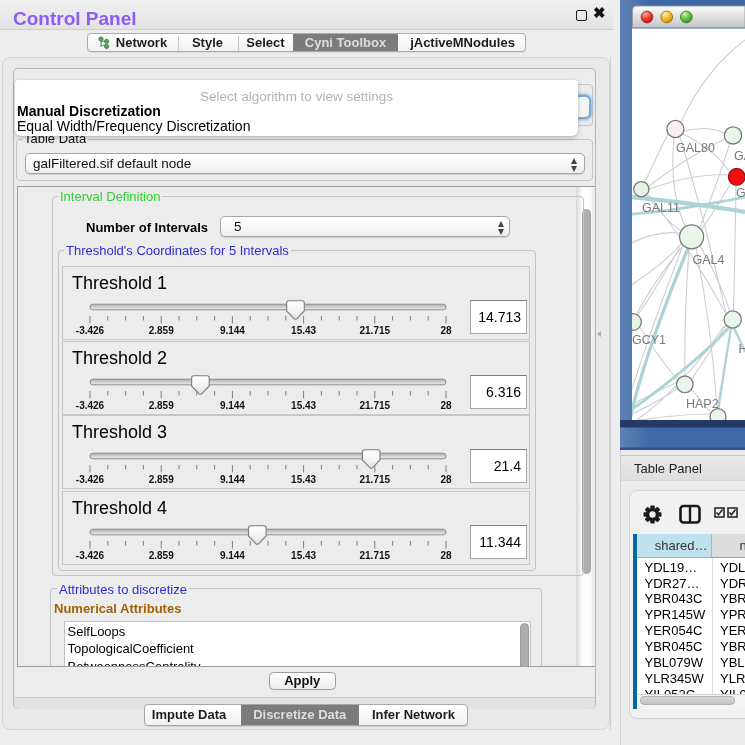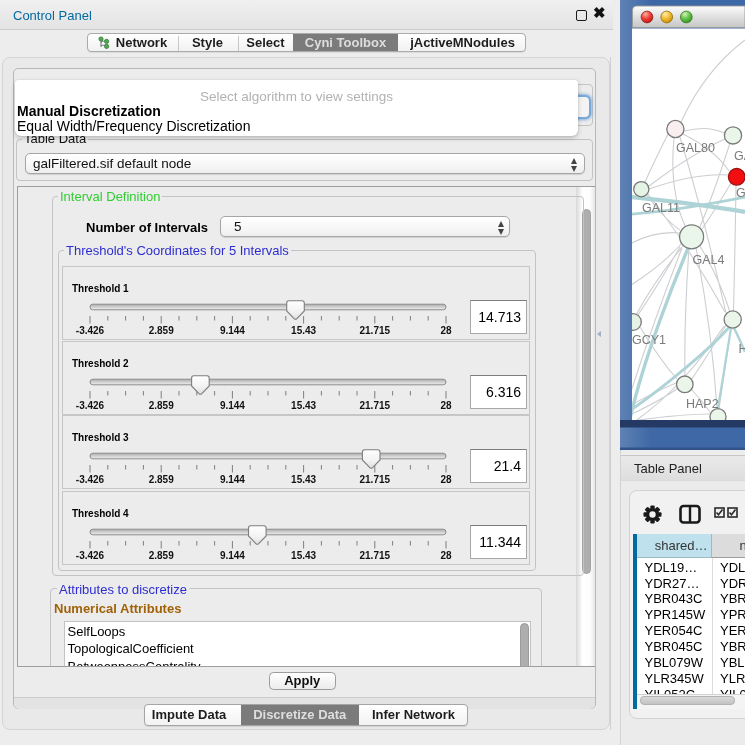--- a/index.html
+++ b/index.html
@@ -9,34 +9,34 @@
 .combo{position:absolute;border:1px solid #a6a6a6;border-radius:5px;
  background:linear-gradient(#ffffff,#f7f7f7 55%,#eeeeee);
  box-shadow:0 1px 1px rgba(0,0,0,0.12);}
 .combo .ctext{position:absolute;left:7px;top:0;font-size:13.5px;color:#111;}
 .arr{position:absolute;width:0;height:0;border-left:4px solid transparent;border-right:4px solid transparent;}
 .arrup{border-bottom:6px solid #444;}
 .arrdn{border-top:6px solid #444;}
 .gbox{position:absolute;border:1px solid #c3c3c3;border-radius:4px;}
 .gtitle{position:absolute;background:#ececec;padding:0 2px;white-space:nowrap;}
 .blk{position:absolute;border:1px solid #c6c6c6;width:468px;height:74px;}
-.blab{position:absolute;left:9px;top:16px;font-size:10px;font-weight:bold;color:#000;}
+.blab{position:absolute;left:9px;top:6px;font-size:18px;font-weight:normal;color:#000;}
 .vfield{position:absolute;left:407px;top:33px;width:57px;height:34px;background:#fff;
  border:1px solid #a8a8a8;border-top-color:#7d7d7d;
  font-size:14px;color:#000;text-align:right;padding:8px 5px 0 0;}
 .tabseg{position:absolute;top:0;height:100%;display:flex;align-items:center;justify-content:center;
  font-size:13px;font-weight:bold;color:#1d1d1d;}
 .tabdark{background:#7b7b7b;color:#dedede;}
 .row{position:absolute;font-size:13px;color:#000;white-space:nowrap;}
 </style></head><body>
 <div id="root">
 
 <div class="abs" style="left:0;top:0;width:613px;height:30px;
  background:linear-gradient(#f0f0f0,#e3e3e3);border-bottom:1px solid #cccccc;"></div>
-<div class="abs" style="left:13px;top:8px;font-size:13px;color:#0369a1;">Control Panel</div>
+<div class="abs" style="left:13px;top:8px;font-size:19px;color:#8b5cf6;font-weight:bold;">Control Panel</div>
 <div class="abs" style="left:576px;top:10px;width:11px;height:11px;border:1.6px solid #1a1a1a;border-radius:2px;"></div>
 <div class="abs" style="left:593px;top:4px;font-size:15px;font-weight:bold;color:#111;">✖</div>
 
 <div class="abs" style="left:87px;top:33px;width:439px;height:19px;border:1px solid #ababab;
  border-radius:4px;background:linear-gradient(#ffffff,#f1f1f1);box-shadow:0 1px 1px rgba(0,0,0,0.08);overflow:hidden;padding-left:24px;">
  <div class="tabseg" style="left:0;width:89px;">
    <svg width="13" height="14" viewBox="0 0 13 14" style="margin-right:5px;">
      <path d="M3,3 L3,11 M3,7 Q3,5 7,5 M3,10 Q3,9 7,9" stroke="#7a8088" stroke-width="1.2" fill="none"></path>
      <circle cx="3" cy="3" r="2.1" fill="#55a855" stroke="#2f7a2f" stroke-width="0.8"></circle>
      <circle cx="8.6" cy="5.4" r="2.1" fill="#55a855" stroke="#2f7a2f" stroke-width="0.8"></circle>

